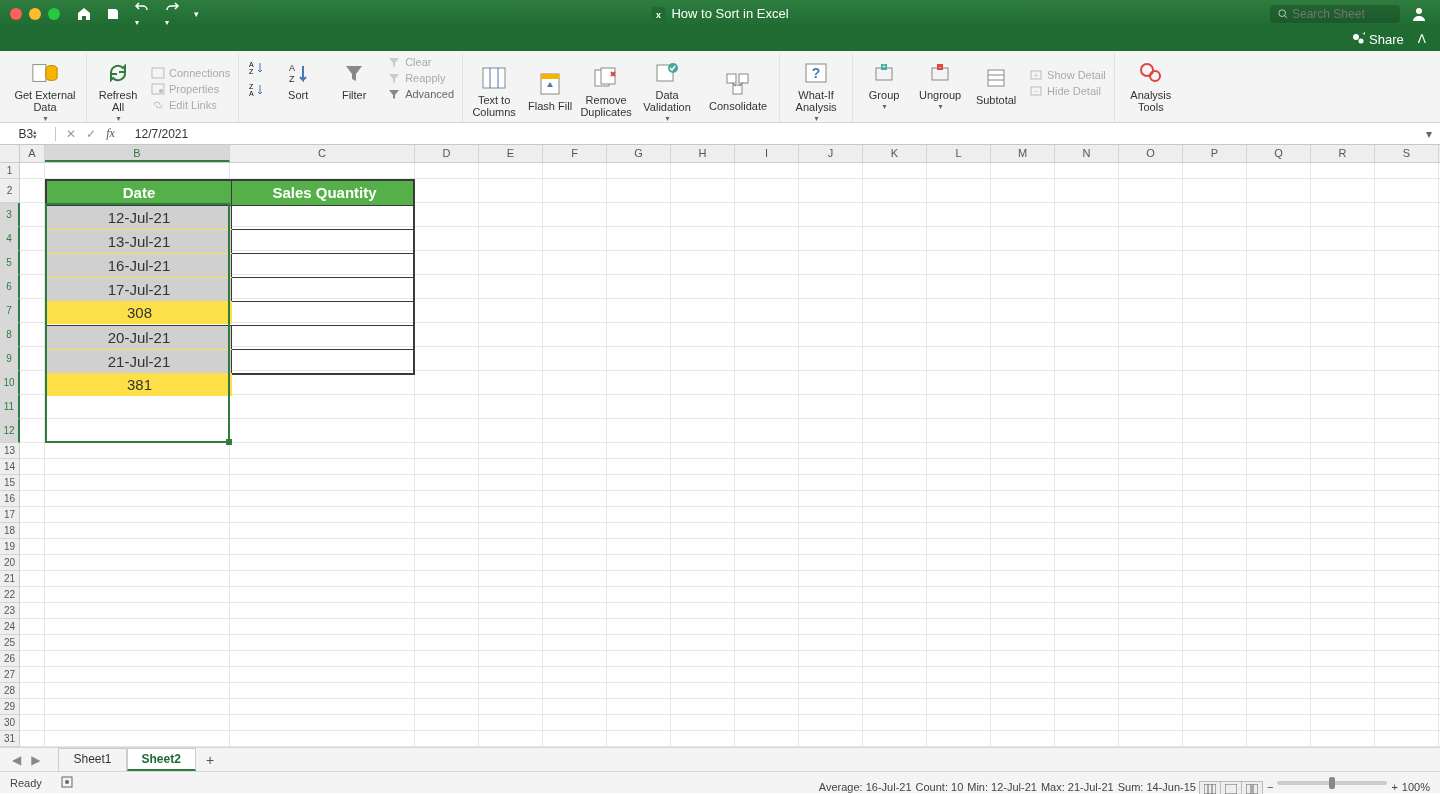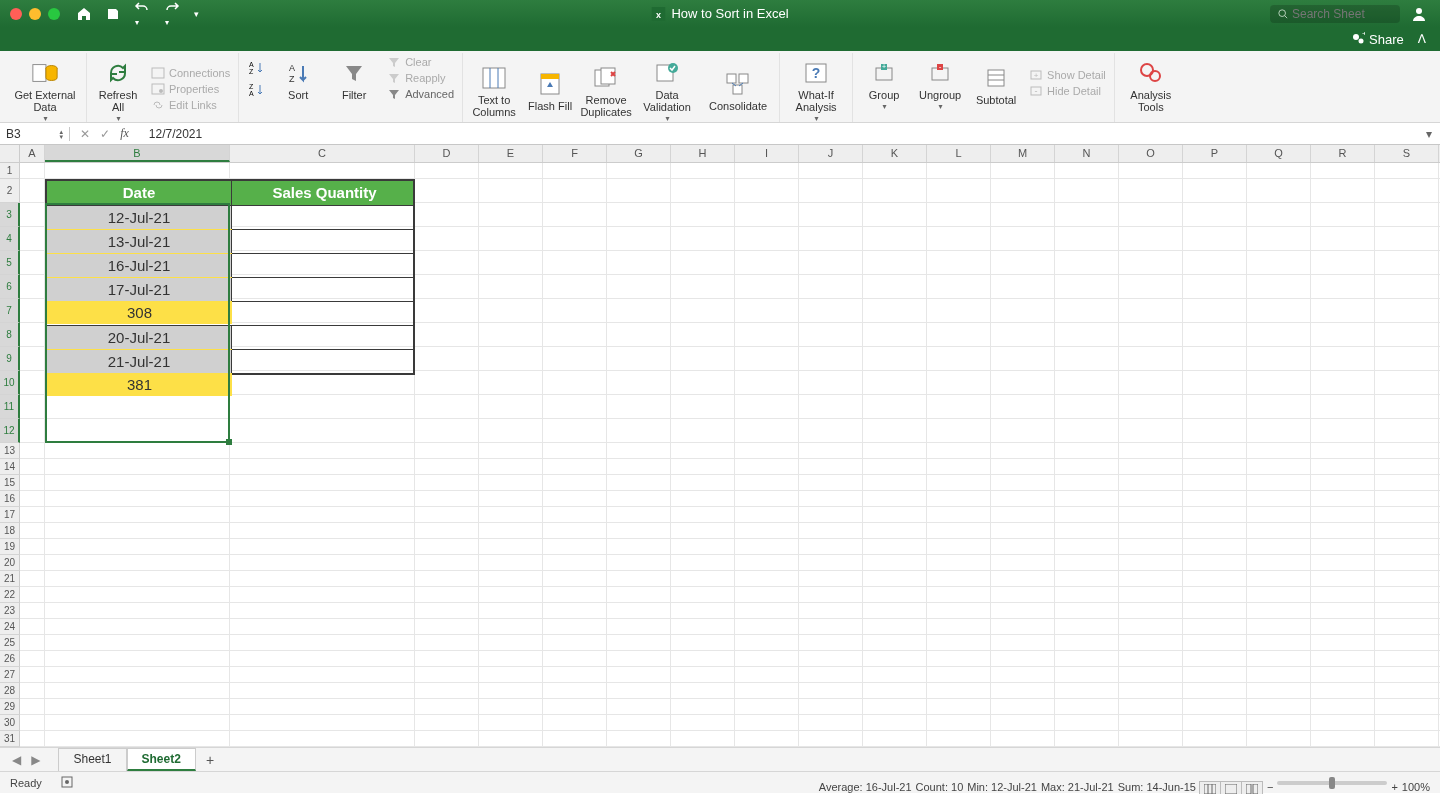--- a/index.html
+++ b/index.html
@@ -33,21 +33,21 @@
   .bigbtn.w50 { width: 50px; } .bigbtn.w70 { width: 70px; }
   .smallbtn { display: flex; align-items: center; gap: 4px; font-size: 11px; color: #666; padding: 1px 2px; }
   .smallbtn.dim { color: #aaa; }
   .stack { display: flex; flex-direction: column; gap: 2px; }
   .iconbox { width: 28px; height: 28px; display: flex; align-items: center; justify-content: center; }
   .iconbox svg { display:block; }
   .caret { font-size: 8px; color: #666; margin-left: 1px; }
 
   
   .fbar { height: 22px; border-bottom: 1px solid #c7c7c7; display: flex; align-items: center; font-size: 12px; background: #fff; }
-  .namebox { width: 70px; border-right: 1px solid #c7c7c7; padding: 0 6px; display: flex; align-items: center; justify-content: space-between; }
+  .namebox { width: 56px; border-right: 1px solid #c7c7c7; padding: 0 6px; display: flex; align-items: center; justify-content: center; }
   .namebox .spin { display:flex; flex-direction:column; line-height:5px; font-size:7px; color:#666; }
   .fbar .btns { display: flex; gap: 10px; padding: 0 10px; color: #999; align-items:center;}
   .fbar .fx { font-style: italic; font-family: "Times New Roman", serif; color: #555; }
   .fbar .formula { flex: 1; padding-left: 10px; }
   .fbar .end-caret { padding-right: 8px; color:#666; }
 
   
   .gridwrap { position: relative; height: 602px; overflow: hidden; background: #fff; }
   .colhdr { display: flex; height: 18px; background: #eee; border-bottom: 1px solid #ccc; font-size: 11px; color: #555; }
   .corner { width: 20px; border-right: 1px solid #ccc; background:#eee; }

